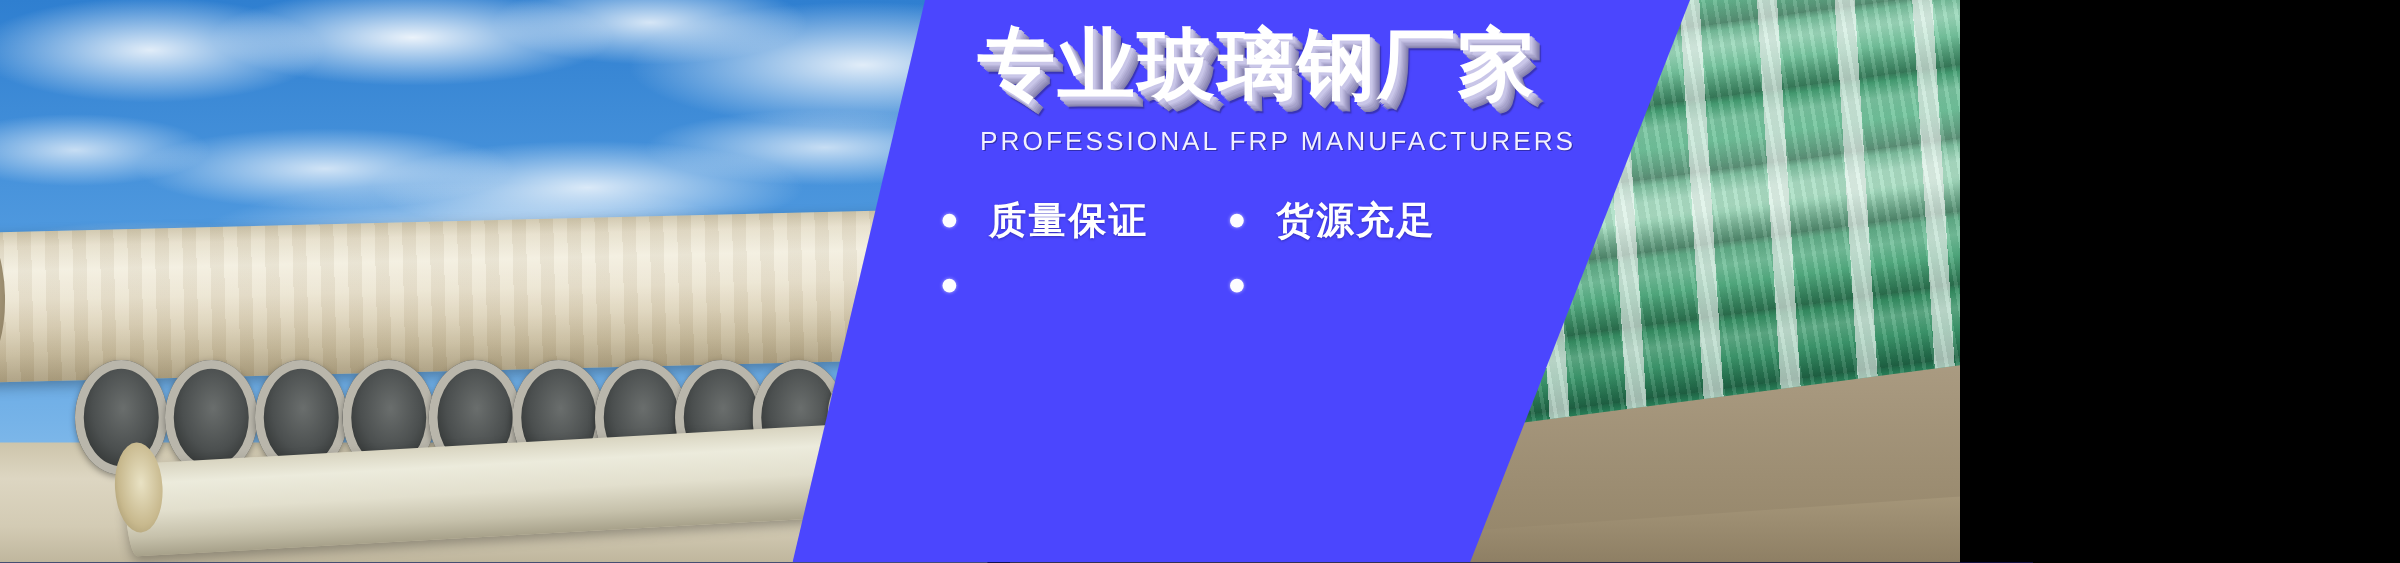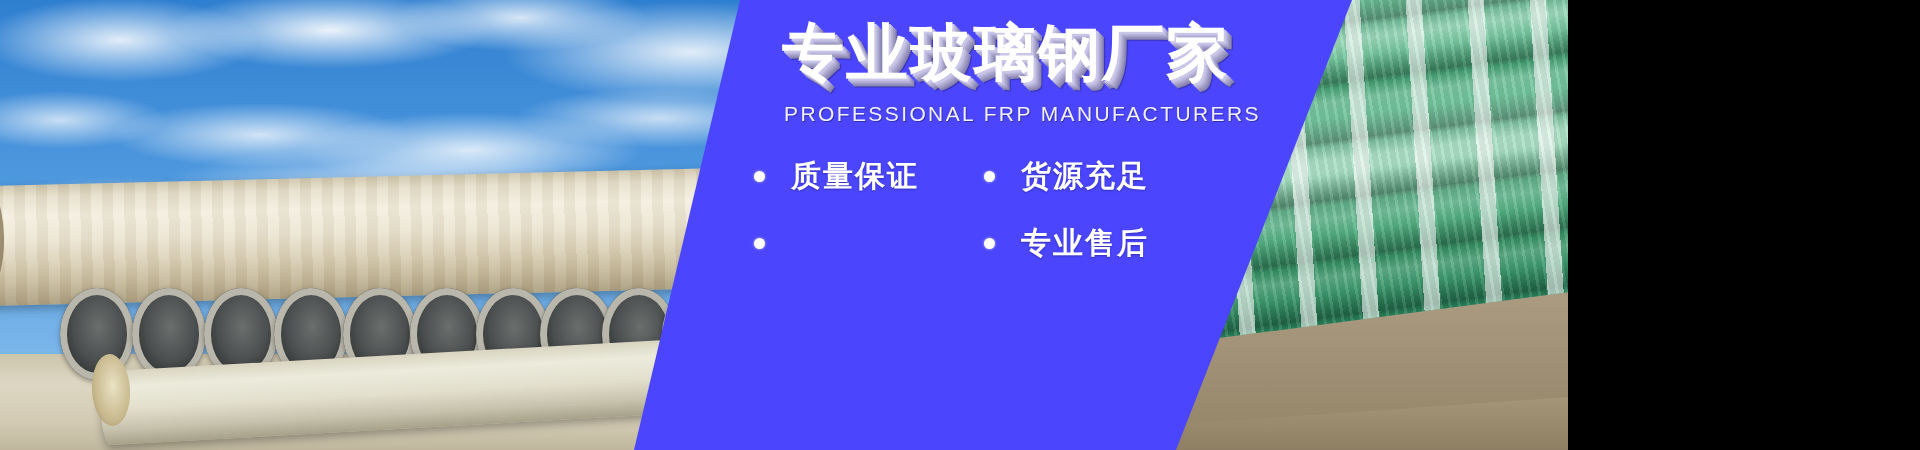--- a/index.html
+++ b/index.html
@@ -208,18 +208,17 @@
       </div>
       <div class="feature">
         <span class="dot"></span>
         <span class="feature-label">货源充足</span>
       </div>
       <div class="feature">
         <span class="dot"></span>
       </div>
       <div class="feature">
         <span class="dot"></span>
-        <span class="feature-label">专业售后</span>
       </div>
     </div>
   </div>
 
 </div>
 
 </body></html>

